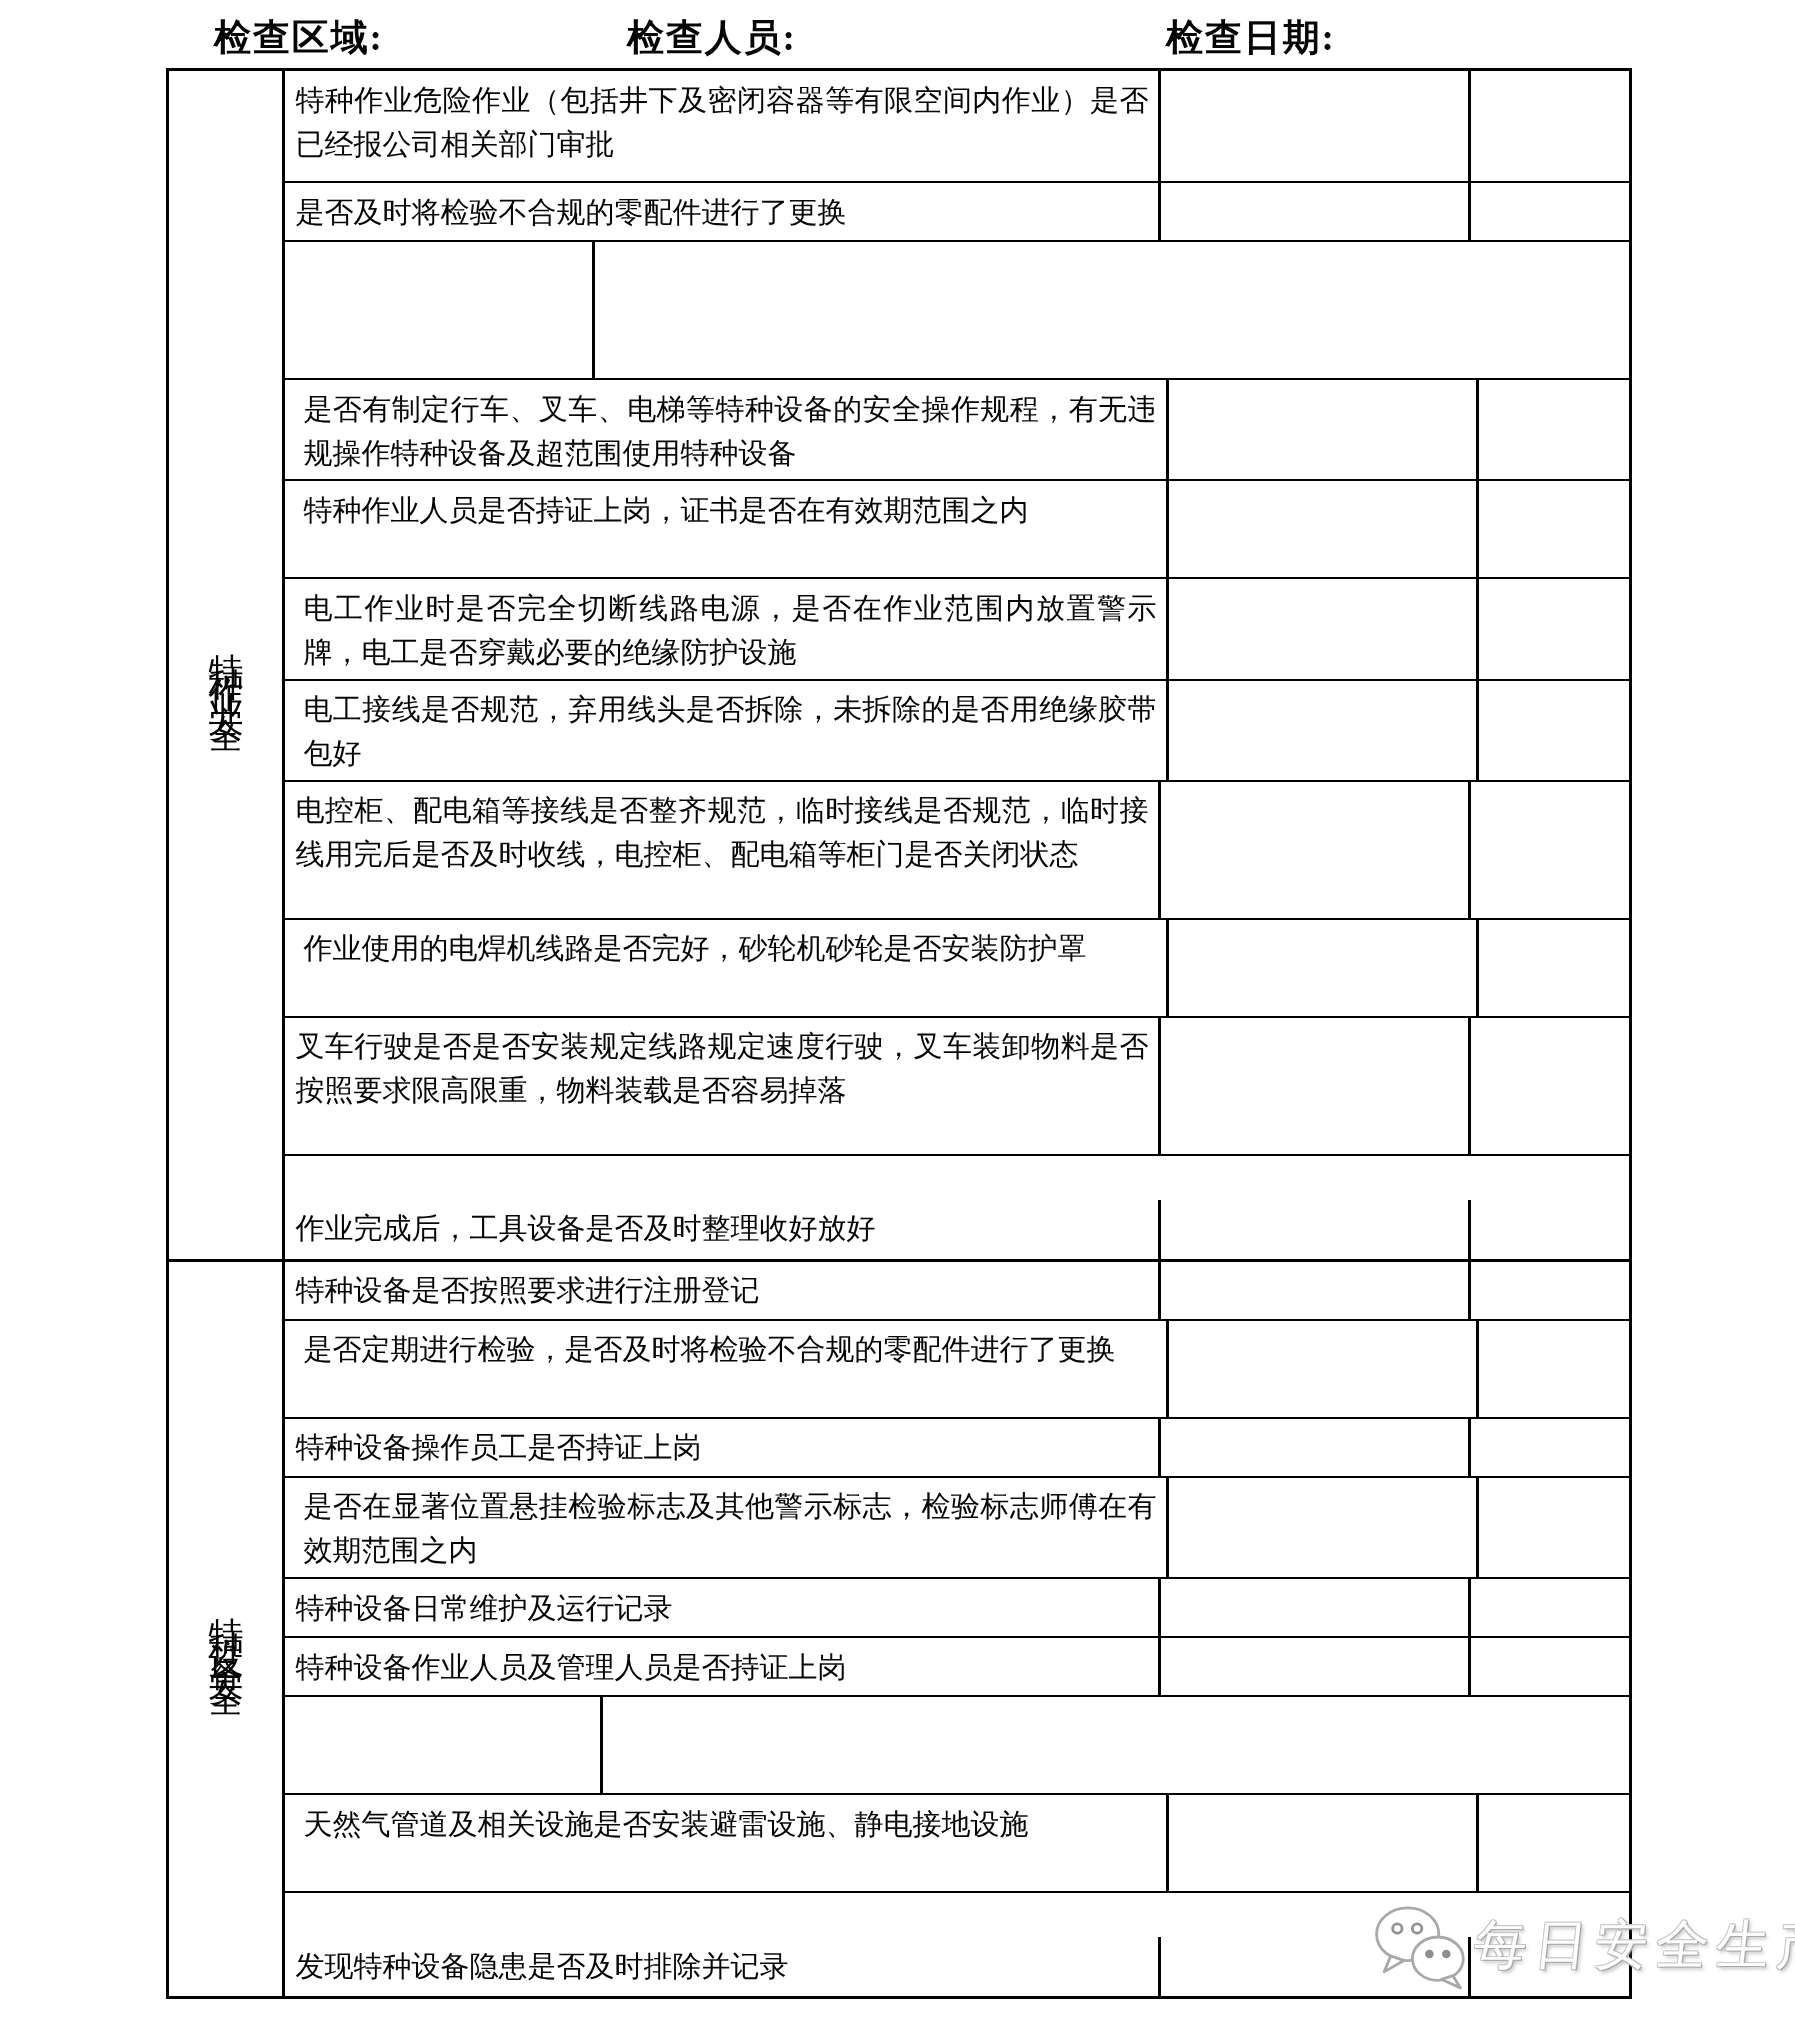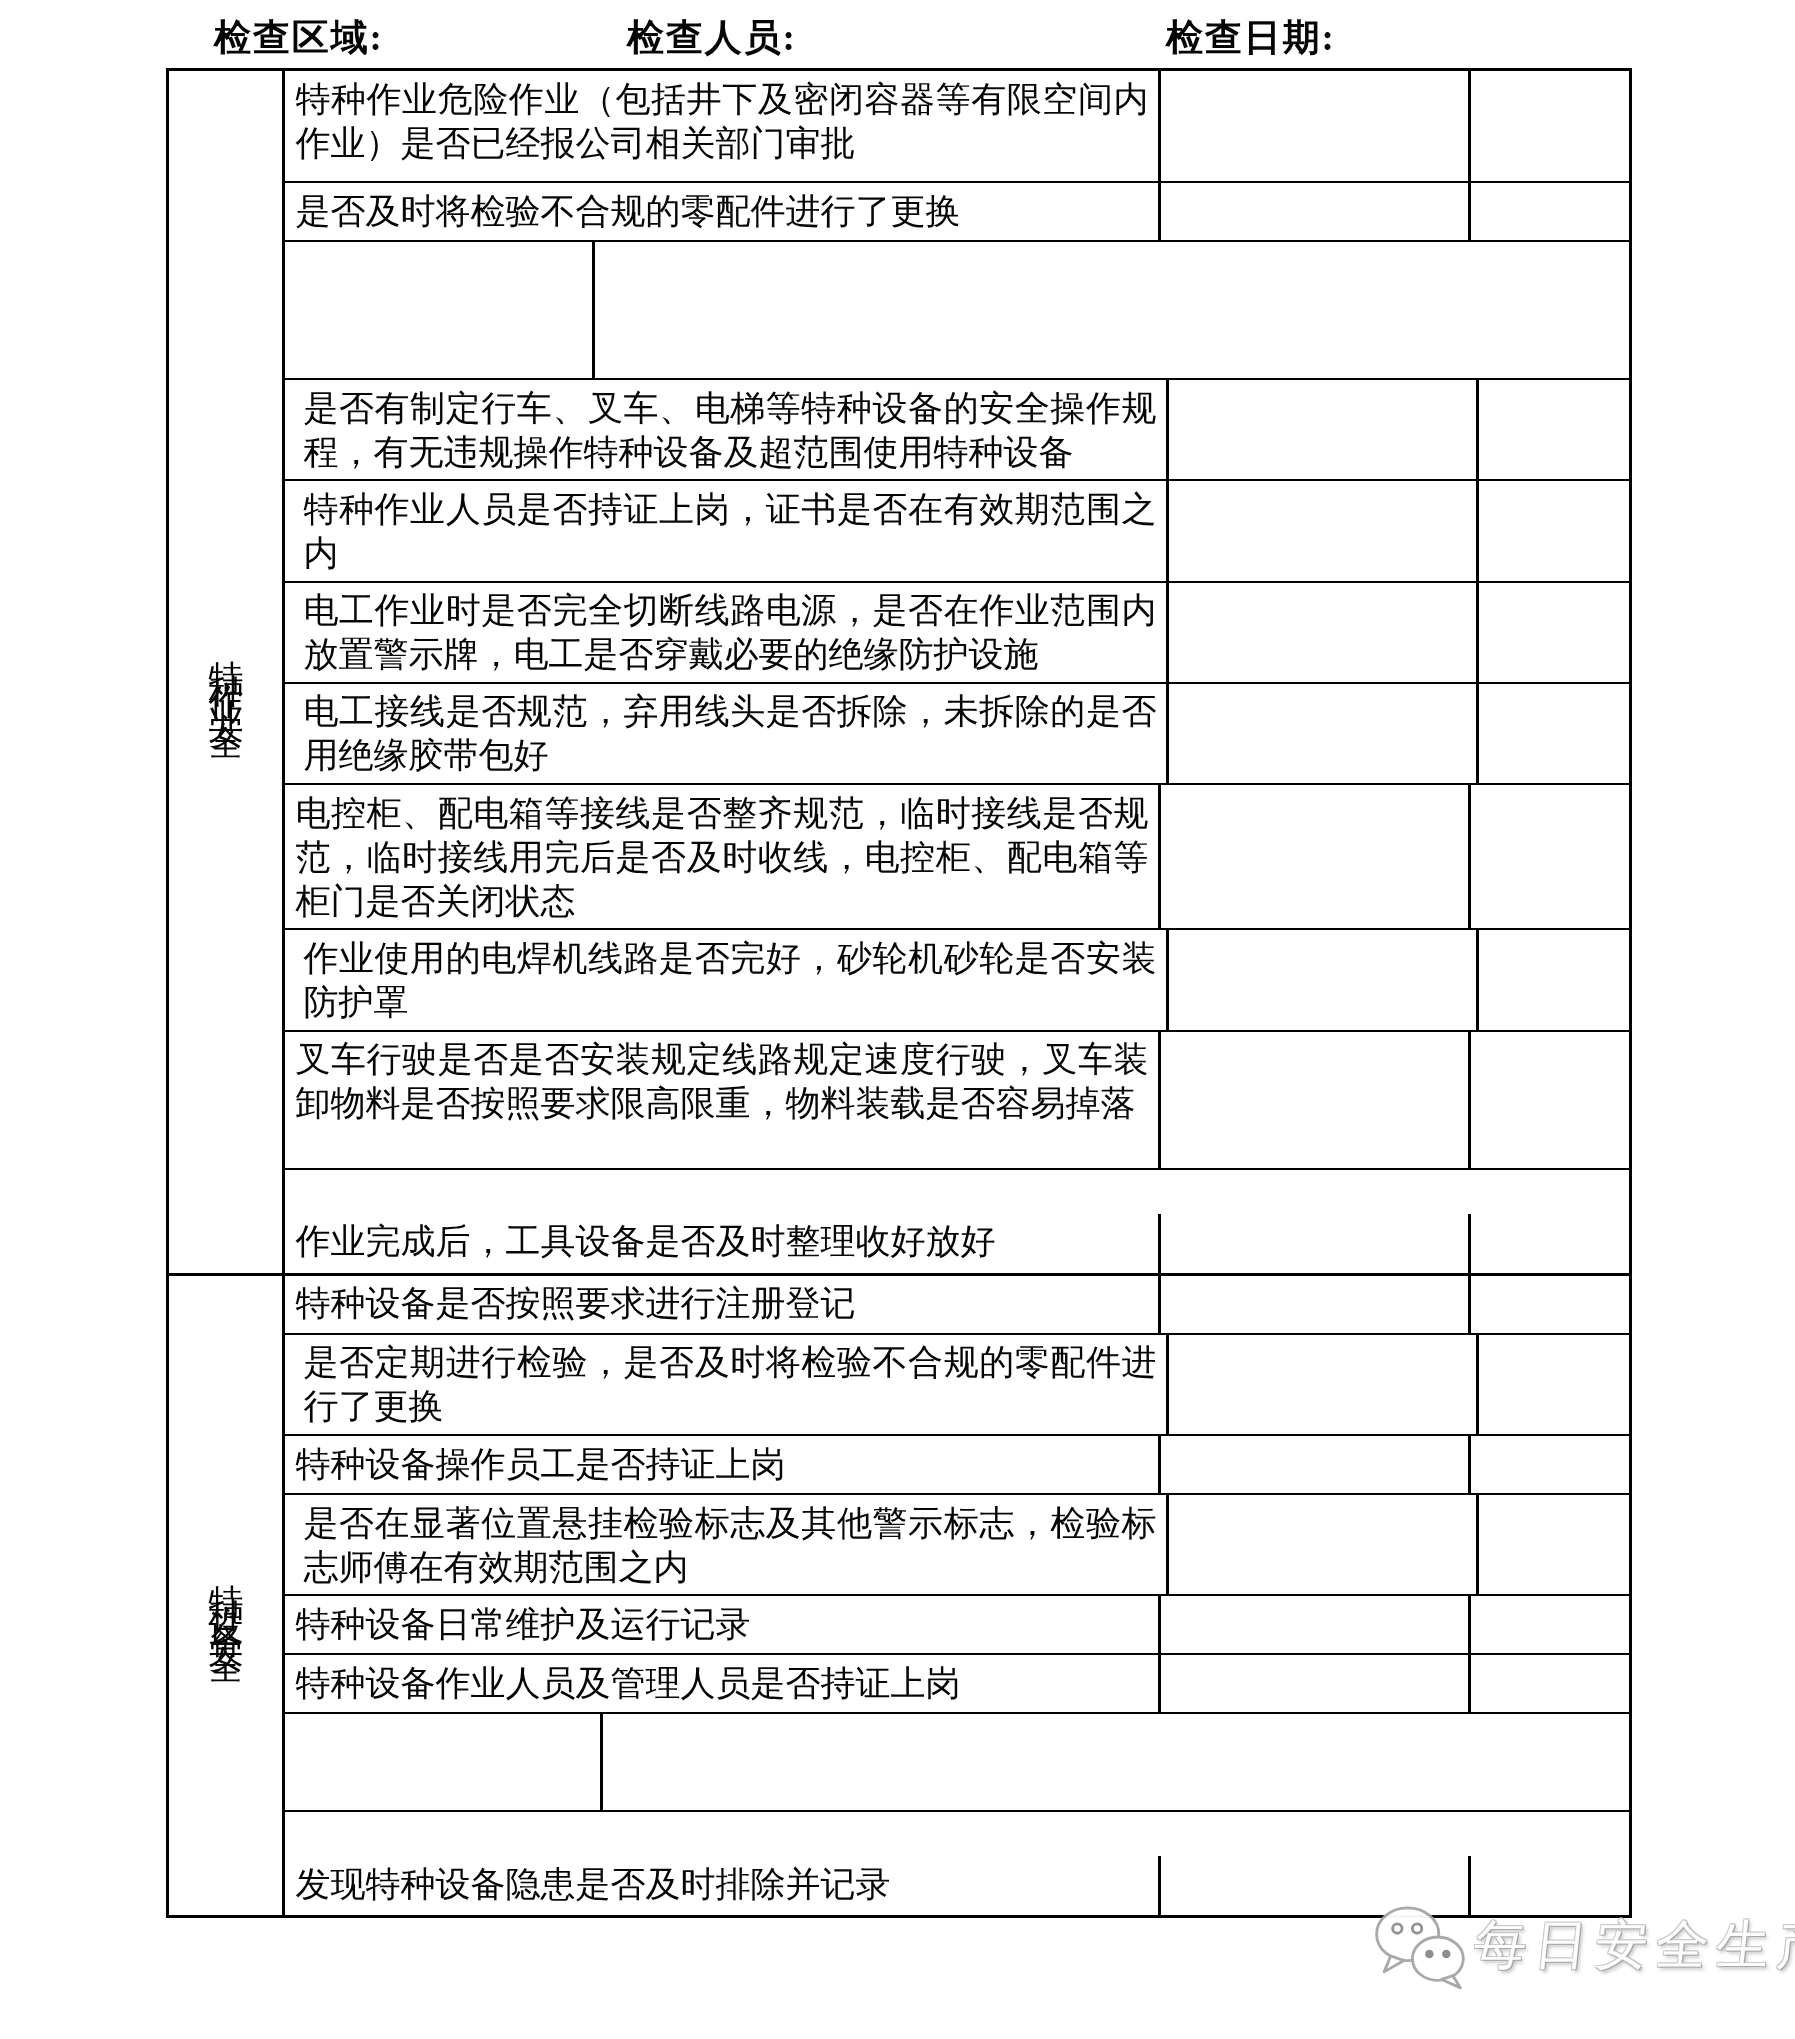--- a/index.html
+++ b/index.html
@@ -43,21 +43,21 @@
     color:#050505;
   }
   .rows{flex:1;display:flex;flex-direction:column;min-width:0;}
   .row{display:flex;border-bottom:2.8px solid #000;}
   .row:last-child{border-bottom:none;margin-top:44px;}
   .cell{min-height:100%;}
   .cell.item{
     width:876px;flex:0 0 876px;
     border-right:3.8px solid #000;
     padding:6.6px 9.5px 4.7px 10.4px;
-    font-size:35px;line-height:44px;
+    font-size:29px;line-height:44px;
     letter-spacing:0px;color:#060606;
     text-align:justify;
   }
   .cell.c3{width:310px;flex:0 0 310px;border-right:3.8px solid #000;}
   .cell.c4{flex:1;}
   .row.h1{min-height:59px;}
   .row.h2{min-height:98px;padding-left:8px;}
   .row.h3{min-height:138px;}
   .row.hfirst{min-height:112px;}
 
@@ -184,20 +184,25 @@
         </div>
         <div class="row h1">
           <div class="cell item">特种设备作业人员及管理人员是否持证上岗</div>
           <div class="cell c3"></div>
           <div class="cell c4"></div>
         </div>
         <div class="row h2">
           <div class="cell c3"></div>
           <div class="cell c4"></div>
         </div>
+        <div class="row h2">
+          <div class="cell item">天然气管道及相关设施是否安装避雷设施、静电接地设施</div>
+          <div class="cell c3"></div>
+          <div class="cell c4"></div>
+        </div>
         <div class="row h1">
           <div class="cell item">发现特种设备隐患是否及时排除并记录</div>
           <div class="cell c3"></div>
           <div class="cell c4"></div>
         </div>
       </div>
     </div>
   </div>
 
 <div class="watermark">

